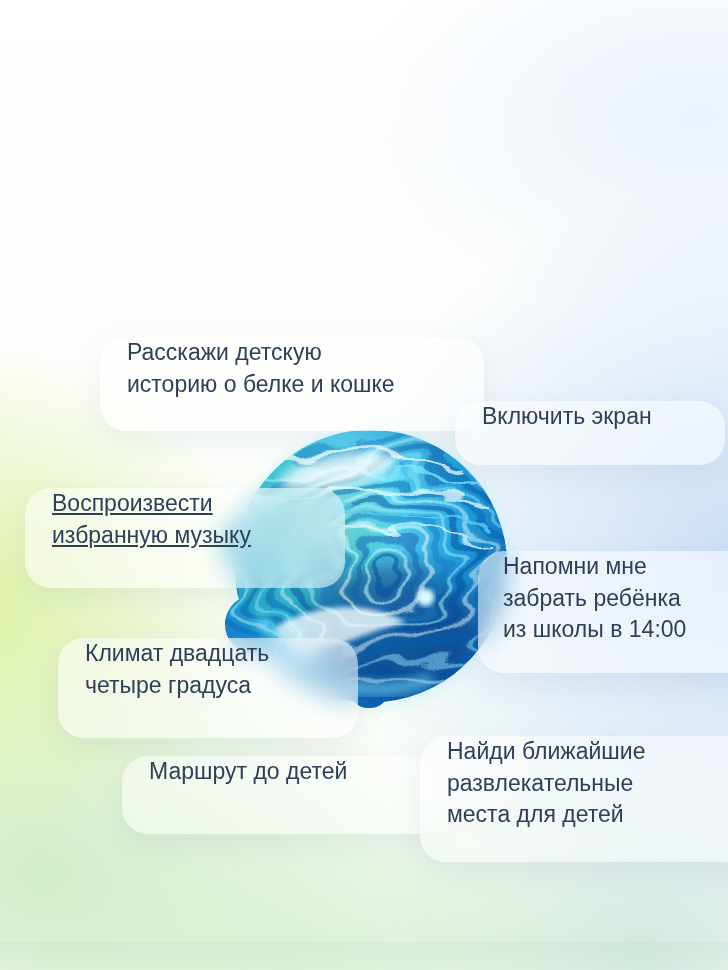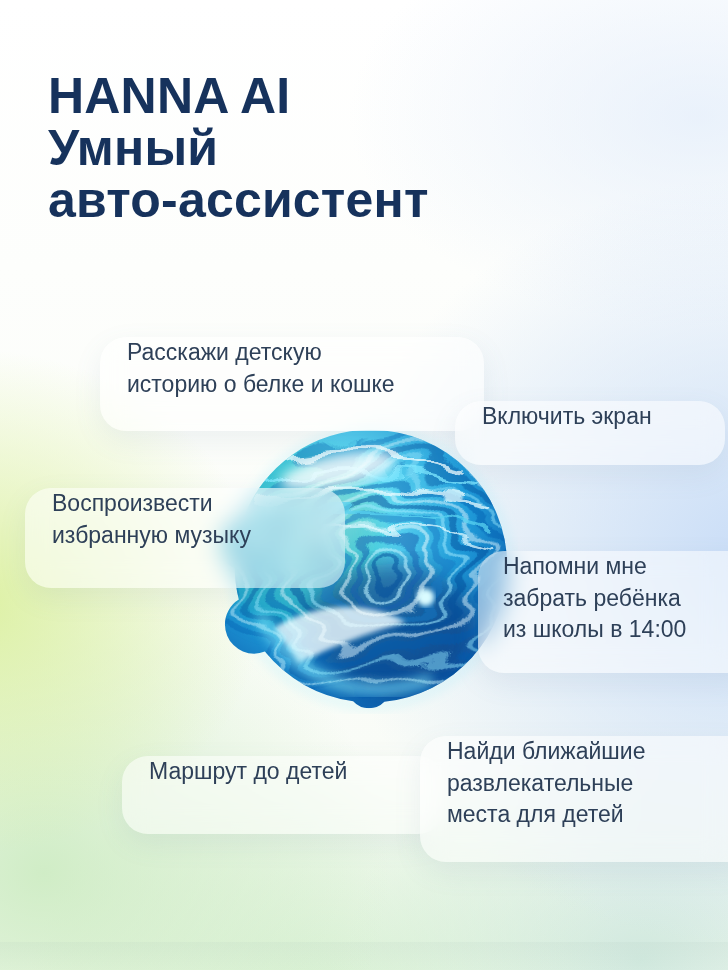--- a/index.html
+++ b/index.html
@@ -39,42 +39,37 @@
     backdrop-filter:blur(12px);
     border-radius:26px;
     box-shadow:0 10px 28px rgba(96,125,155,0.10);
     padding:0 27px;
     color:#2e4058;
     font-size:23px;line-height:31.5px;font-weight:500;
   }
   .bubble-text{white-space:pre-line;}
   .b-story  {left:100px;top:337px;width:330px;height:94px;}
   .b-screen {left:455px;top:401px;width:216px;height:64px;}
-  .b-music  {left:25px; top:488px;width:266px;height:100px;}
+  .b-music  {left:25px; top:488px;width:266px;height:100px;text-decoration:underline;}
   .b-remind {left:478px;top:551px;width:228px;height:122px;padding:0 25px;}
   .b-climate{left:58px; top:638px;width:246px;height:100px;}
   .b-route  {left:122px;top:756px;width:268px;height:78px;}
   .b-places {left:420px;top:736px;width:282px;height:126px;}
   .footer-seam{
     position:absolute;left:0;top:942px;width:728px;height:28px;z-index:0;
     background:linear-gradient(180deg, rgba(170,195,185,0.12), rgba(255,255,255,0));
   }
 </style>
 </head>
 <body>
 
 <div class="canvas">
 
   <div class="footer-seam"></div>
 
-  <header class="title-block">
-    <div class="title-line">HANNA AI</div>
-    <div class="title-line">Умный</div>
-    <div class="title-line">авто-ассистент</div>
-  </header>
 
   <div class="orb">
     <svg width="298" height="292" viewBox="0 0 300 300">
       <defs>
         <radialGradient id="orbBase" cx="0.38" cy="0.30" r="0.88">
           <stop offset="0" stop-color="#b9f4fb"></stop>
           <stop offset="0.22" stop-color="#5fd8f2"></stop>
           <stop offset="0.52" stop-color="#1f9bd9"></stop>
           <stop offset="0.78" stop-color="#0e64b2"></stop>
           <stop offset="1" stop-color="#0a4a90"></stop>
@@ -161,20 +156,24 @@
     <span class="bubble-text">Воспроизвести
 избранную музыку</span>
   </div>
 
   <div class="bubble b-remind">
     <span class="bubble-text">Напомни мне
 забрать ребёнка
 из школы в 14:00</span>
   </div>
 
+  <div class="bubble b-climate">
+    <span class="bubble-text">Климат двадцать
+четыре градуса</span>
+  </div>
 
   <div class="bubble b-route">
     <span class="bubble-text">Маршрут до детей</span>
   </div>
 
   <div class="bubble b-places">
     <span class="bubble-text">Найди ближайшие
 развлекательные
 места для детей</span>
   </div>

